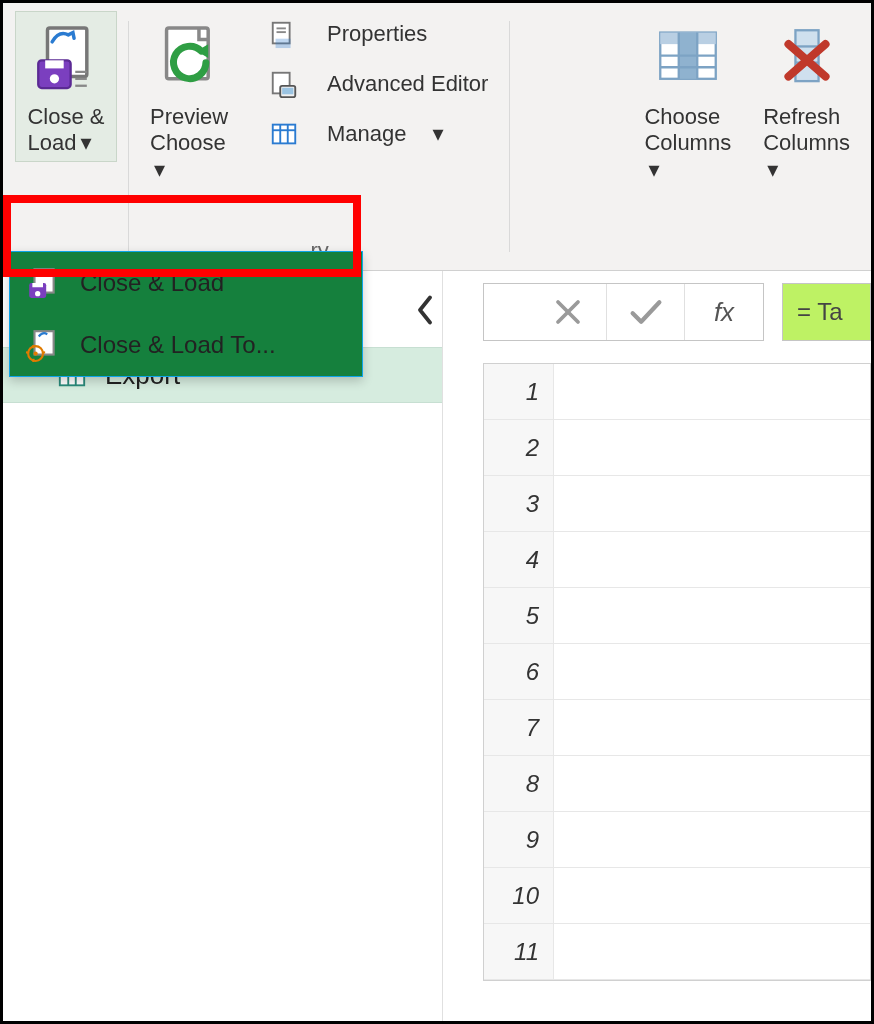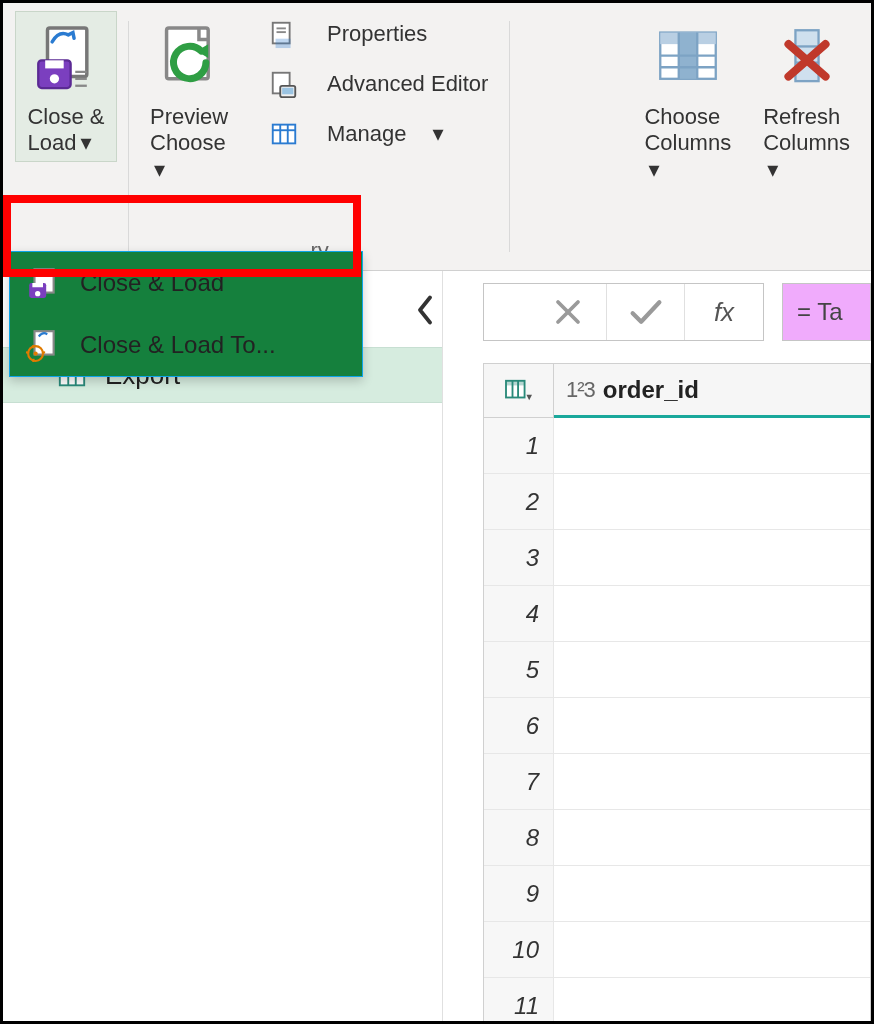--- a/index.html
+++ b/index.html
@@ -89,21 +89,21 @@
   .formula-tools {
     display:flex; gap:0; border:1px solid #c5c5c5; height:58px;padding-left:45px;
   }
   .formula-tools button {
     width:78px; background:#fff; border:none; border-right:1px solid #e0e0e0;
     display:flex; align-items:center; justify-content:center; cursor:pointer;
   }
   .formula-tools button:last-child { border-right:none; }
   .formula-box {
     flex:1; border:1px solid #c5c5c5; height:58px; display:flex; align-items:center;
-    padding:0 14px; font-size:24px; color:#444; background:#f0abfc;
+    padding:0 14px; font-size:24px; color:#444; background:#bef264;
   }
 
   
   .data-table { border:1px solid #d0d0d0; margin-top:10px; }
   .thead-row { display:flex; height:54px; }
   .th-rownum {
     width:70px; background:#f6f6f6; border-right:1px solid #d0d0d0; border-bottom:1px solid #d0d0d0;
     display:flex; align-items:center; justify-content:center;
   }
   .th-col {
@@ -319,35 +319,20 @@
       <button>
         <span style="font-style:italic;font-size:26px;color:#555">fx</span>
       </button>
     </div>
     <div class="formula-box">
       <span>=  Ta</span>
     </div>
   </div>
 
   <div class="data-table">
-    <div class="thead-row">
-      <div class="th-rownum">
-        <svg width="30" height="26" viewBox="0 0 32 28">
-          <rect x="2" y="3" width="20" height="18" fill="#fff" stroke="#2a8a7a" stroke-width="2"></rect>
-          <rect x="2" y="3" width="20" height="5" fill="#2a8a7a" opacity="0.35"></rect>
-          <line x1="9" y1="3" x2="9" y2="21" stroke="#2a8a7a" stroke-width="2"></line>
-          <line x1="15" y1="3" x2="15" y2="21" stroke="#2a8a7a" stroke-width="2"></line>
-          <polygon points="24,18 30,18 27,24" fill="#555"></polygon>
-        </svg>
-      </div>
-      <div class="th-col">
-        <span class="th-type">1²3</span>
-        <span style="font-weight:600">order_id</span>
-      </div>
-    </div>
     <div id="tbody">
         <div class="tbody-row">
           <div class="td-rownum">1</div>
           <div class="td-cell"></div>
         </div>
         <div class="tbody-row">
           <div class="td-rownum">2</div>
           <div class="td-cell"></div>
         </div>
         <div class="tbody-row">

